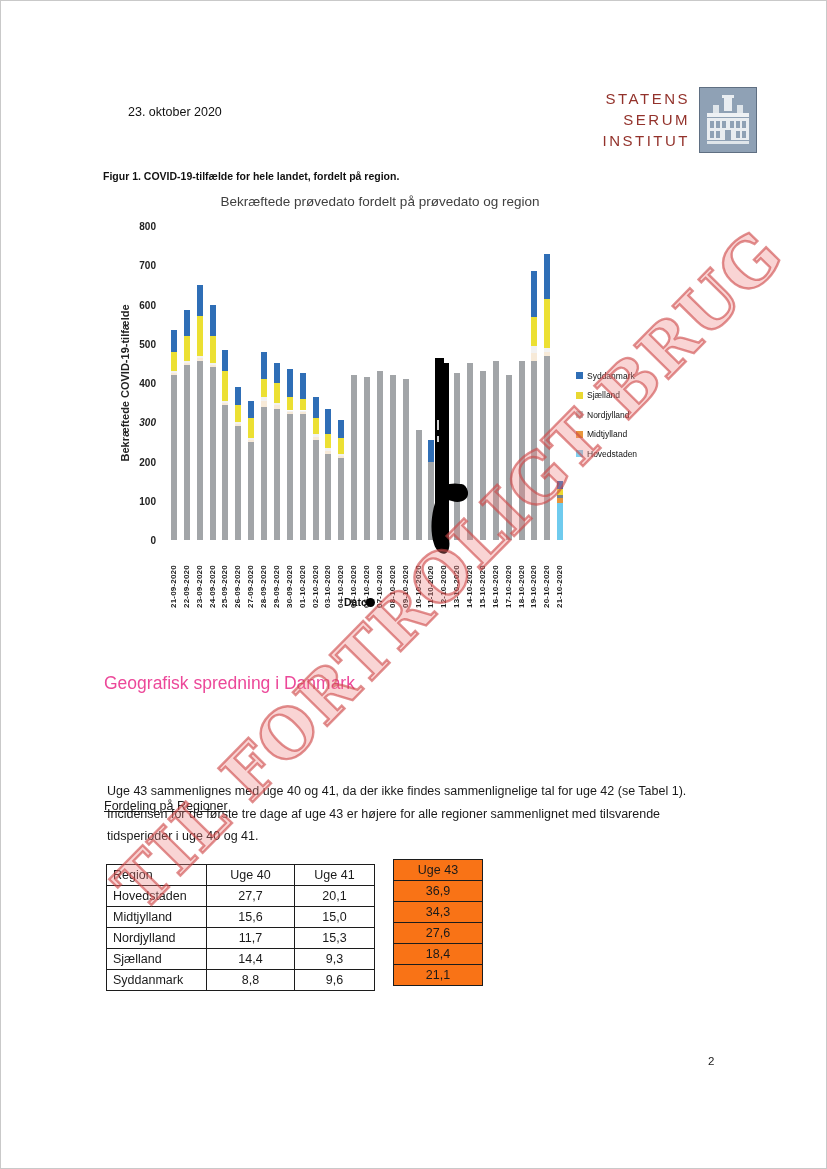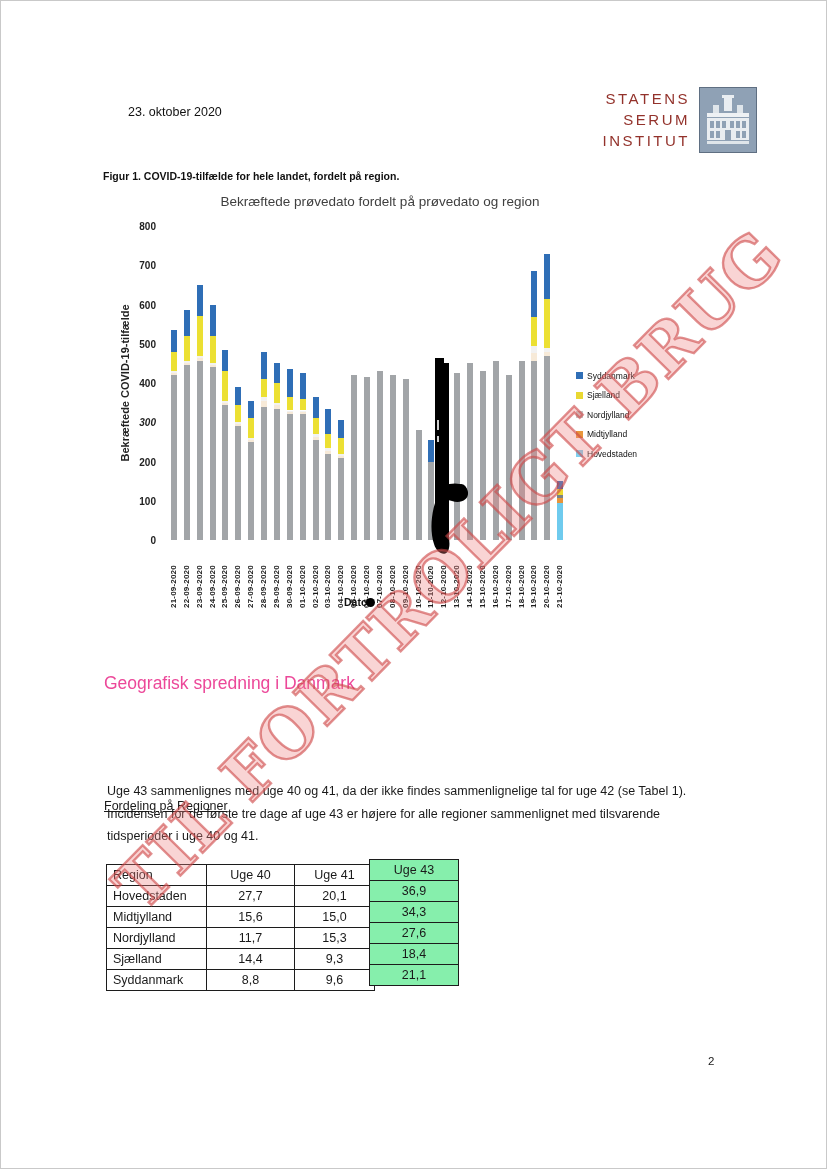--- a/index.html
+++ b/index.html
@@ -46,21 +46,21 @@
   .para1{left:104px;top:706px;width:606px;font-size:12.5px;line-height:22px;}
   .subheading{left:104px;top:755px;font-size:12.5px;text-decoration:underline;margin-top:44px;}
   .para2{left:107px;top:780px;width:612px;font-size:12.5px;line-height:22.5px;}
   .tab-caption{left:104px;top:851px;font-size:10.5px;font-weight:bold;}
   
   .tbl{left:106px;top:864px;}
   .tbl-main{display:grid;grid-template-columns:100px 88px 80px;border-top:1.5px solid #1c1c1c;border-left:1.5px solid #1c1c1c;}
   .t-cell{height:20px;line-height:20px;font-size:12.5px;border-right:1.5px solid #1c1c1c;border-bottom:1.5px solid #1c1c1c;
     padding:0;text-align:center;background:#fff;}
   .t-cell.name{text-align:left;padding-left:6px;}
-  .tbl-col4{position:absolute;left:263px;top:-5px;width:88px;border:1.5px solid #1c1c1c;background:#86efac;}
+  .tbl-col4{position:absolute;left:287px;top:-5px;width:88px;border:1.5px solid #1c1c1c;background:#f97316;}
   .tbl-col4 .t4-cell{height:20px;line-height:20px;font-size:12.5px;text-align:center;border-bottom:1.5px solid #1c1c1c;}
   .tbl-col4 .t4-cell:last-child{border-bottom:none;}
   .page-num{left:708px;top:1055px;font-size:11.5px;}
 </style>
 </head>
 <body>
 
 <div class="page">
 
   <div class="abs doc-date">23. oktober 2020</div>

